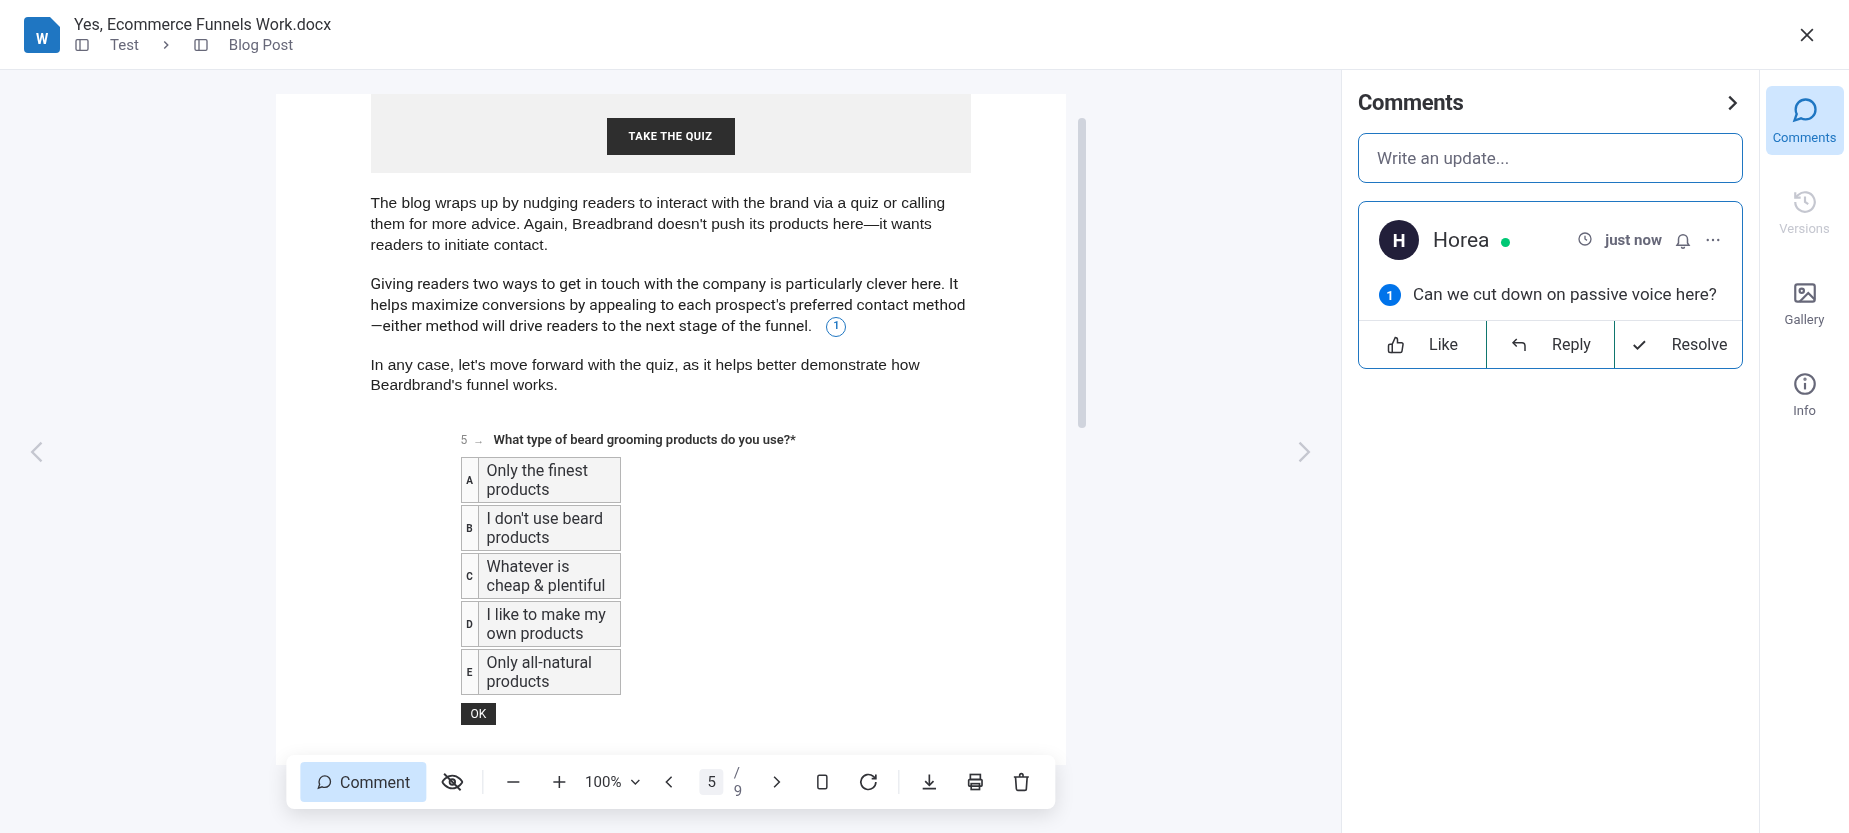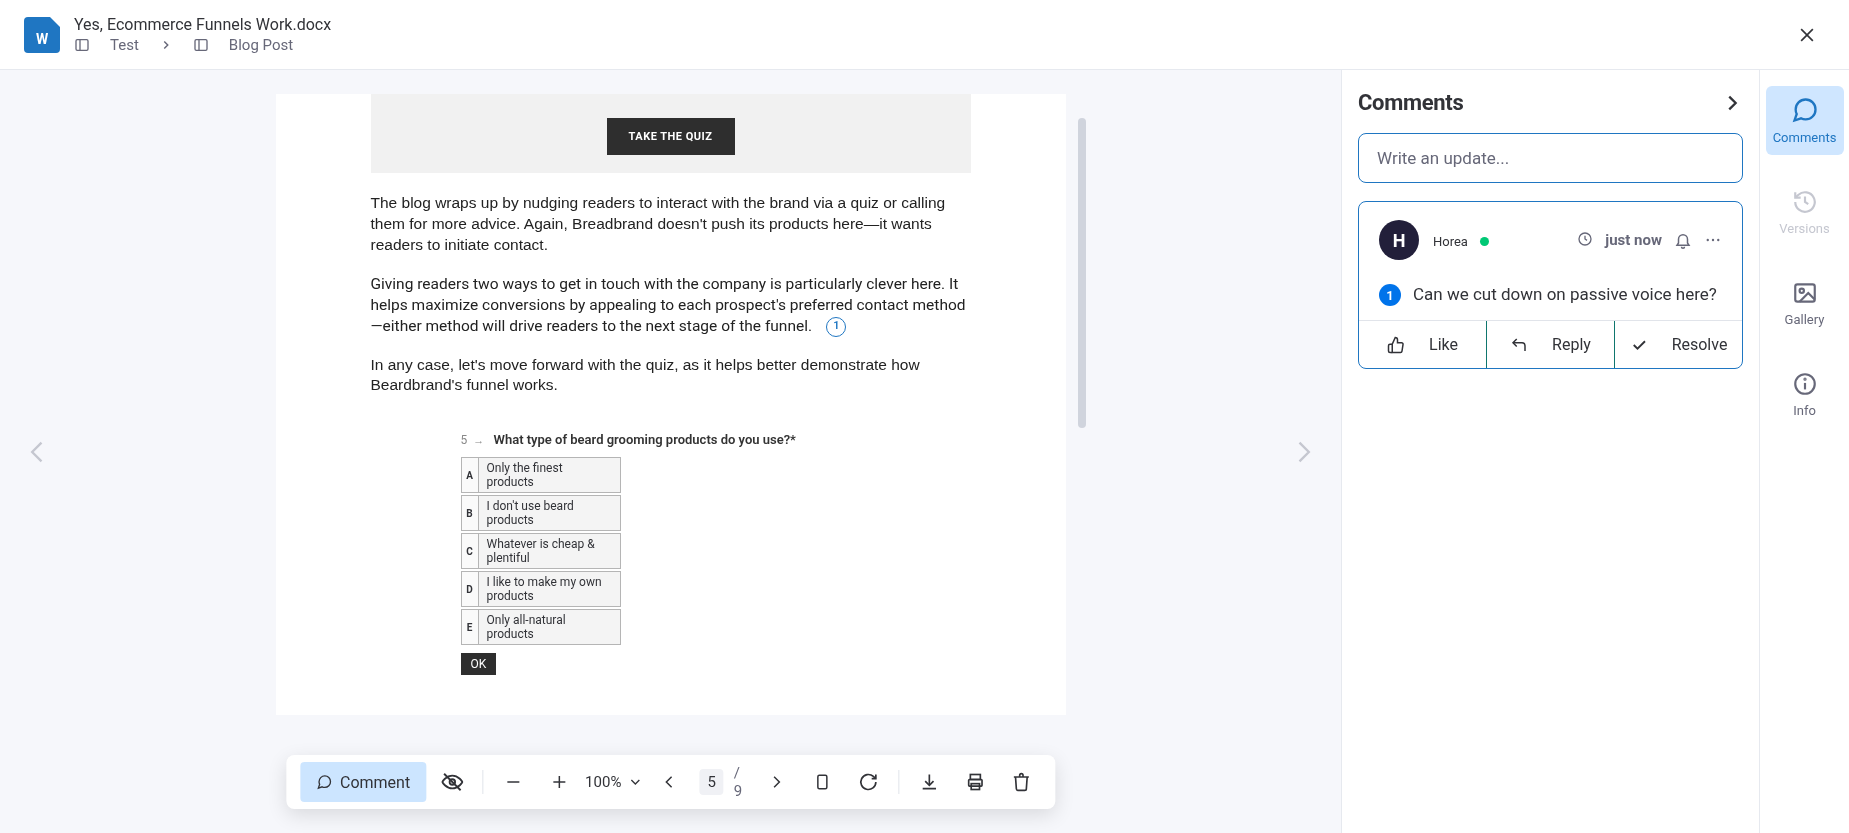--- a/index.html
+++ b/index.html
@@ -33,21 +33,21 @@
   .para { font-size:15.5px; line-height:1.35; color:#222; margin-bottom:18px; font-family: Arial, sans-serif;}
   .para .marker { display:inline-flex; align-items:center; justify-content:center; width:20px;height:20px;border:1.5px solid #1f76c2;border-radius:50%;color:#1f76c2;font-size:11px;font-weight:600; margin-left:10px; vertical-align:middle;}
 
   .quiz { margin-top:36px; margin-left:90px;}
   .quiz-q { font-size:13px; color:#333; margin-bottom:10px;}
   .quiz-q .qn { color:#888; font-size:12px; margin-right:6px;}
   .quiz-q .arrow {color:#888;font-size:11px;margin-right:6px;}
   .quiz-opts { border-collapse:separate;}
   .quiz-opt { display:flex; align-items:stretch; margin-bottom:2px; width:160px;}
   .quiz-opt .k { width:18px; border:1px solid #b5b5b5; display:flex;align-items:center;justify-content:center;font-size:10px;font-weight:700;background:#fafafa;}
-  .quiz-opt .t { flex:1; border:1px solid #b5b5b5; border-left:0; font-size:12px; padding:3px 8px; background:#f4f4f4;}
+  .quiz-opt .t { flex:1; border:1px solid #b5b5b5; border-left:0; font-size:16px; padding:3px 8px; background:#f4f4f4;}
   .quiz-ok { margin-top:6px; background:#2e2e2e;color:#fff;font-size:12px;padding:4px 10px;display:inline-block;}
 
   .scroll-track { position:absolute; top:24px; right:-20px; width:8px; height:480px;}
   .scroll-thumb { width:8px; height:310px; background:#d0d4dd; border-radius:4px;}
 
   
   .bottom-bar { position:absolute; bottom:24px; left:50%; transform:translateX(-50%); background:#fff; border-radius:8px; box-shadow:0 6px 20px rgba(0,0,0,0.12); display:flex; align-items:center; padding:6px 14px; gap:6px; height:54px;}
   .bb-item { display:flex; align-items:center; justify-content:center; height:40px; min-width:40px; border-radius:4px; color:#323338; cursor:pointer;}
   .bb-item.comment-active { background:#cce5ff; padding:0 16px; gap:8px;}
   .bb-sep { width:1px; height:24px; background:#e1e4ea; margin:0 4px;}
@@ -65,21 +65,21 @@
 
   
   .comments-panel { width:418px; background:#fff; border-left:1px solid #e6e9ef; padding:20px 16px; display:flex; flex-direction:column; gap:18px;}
   .cp-header { display:flex; align-items:center; justify-content:space-between;}
   .cp-title { font-size:22px; font-weight:700; letter-spacing:-0.3px;}
   .cp-input { border:1px solid #1f76c2; border-radius:8px; padding:14px 18px; color:#676879; font-size:17px; cursor:text;}
   .comment-card { border:1px solid #1f76c2; border-radius:8px; overflow:hidden;}
   .cc-top { padding:18px 20px 14px 20px;}
   .cc-head { display:flex; align-items:center;}
   .avatar { width:40px;height:40px;border-radius:50%;background:#221f3a;color:#fff;display:flex;align-items:center;justify-content:center;font-weight:700;font-size:18px;margin-right:14px;}
-  .cc-name { font-size:13px; color:#323338;text-align:center;}
+  .cc-name { font-size:21px; color:#323338;text-align:center;}
   .dot { width:9px;height:9px;border-radius:50%;background:#00c875;display:inline-block;margin-left:8px;vertical-align:middle;}
   .cc-meta { margin-left:auto; display:flex; align-items:flex-start; gap:12px; color:#676879;font-weight:bold;}
   .cc-meta .t {font-size:15px;}
   .cc-body { display:flex; align-items:flex-start; gap:12px; margin-top:24px;}
   .cc-badge { min-width:22px;height:22px;border-radius:50%;background:#0073ea;color:#fff;display:flex;align-items:center;justify-content:center;font-size:13px;font-weight:600;}
   .cc-text { font-size:17px; color:#323338;}
   .cc-actions { display:flex; border-top:1px solid #e1e4ea;}
   .cc-act { flex:1; display:flex; align-items:center; justify-content:center; gap:24px; padding:14px 0; font-size:16px; color:#323338; cursor:pointer;}
   .cc-act + .cc-act { border-left:1px solid #0f766e;}
 

